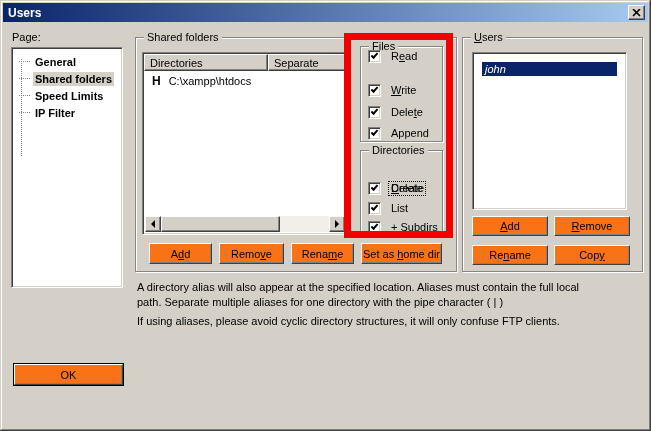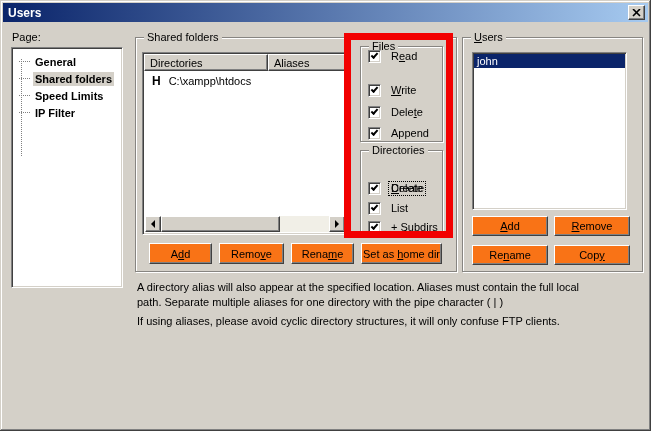--- a/index.html
+++ b/index.html
@@ -69,21 +69,21 @@
   .arr-right{width:0;height:0;border-top:4px solid transparent;border-bottom:4px solid transparent;border-left:4px solid #000;}
   .sb-thumb{width:119px;height:16px;flex:0 0 auto;}
   
   .cb-row{position:absolute;height:15px;}
   .cb-box{position:absolute;left:0;top:0;width:13px;height:13px;background:#fff;border:1px solid;border-color:#808080 #fff #fff #808080;box-shadow:inset 1px 1px 0 #404040, inset -1px -1px 0 #d4d0c8;}
   .cb-check{position:absolute;left:2px;top:2px;width:7px;height:4px;border-left:2px solid #000;border-bottom:2px solid #000;transform:rotate(-48deg);}
   .cb-label{position:absolute;left:21px;top:0;line-height:13px;white-space:nowrap;padding:0 2px;}
   .cb-label.focused{outline:1px dotted #000;}
   
   .userlist{position:absolute;left:472px;top:52px;width:155px;height:158px;}
-  .user-item{height:14px;background:#0a246a;color:#fff;padding-left:3px;line-height:14px;margin:1px;}
+  .user-item{height:14px;background:#0a246a;color:#fff;padding-left:3px;line-height:14px;margin:9px;font-style:italic;}
   
   .notes{position:absolute;left:137px;top:280px;width:462px;line-height:15px;}
   .notes p{margin:0 0 4px 0;}
   
   .annotation{position:absolute;left:344px;top:33px;width:109px;height:205px;border:7px solid #f20000;z-index:50;}
   .page-label{position:absolute;left:12px;top:31px;}
 </style>
 </head>
 <body>
 
@@ -119,21 +119,21 @@
     </div>
   </div>
 
   <div class="groupbox" style="left:135px;top:37px;width:322px;height:235px;">
     <span class="group-label">Shared folders</span>
   </div>
 
   <div class="listview sunken">
     <div class="lv-header">
       <div class="lv-col" style="width:124px;">Directories</div>
-      <div class="lv-col" style="flex:1;">Aliases</div>
+      <div class="lv-col" style="flex:1;">Separate</div>
     </div>
     <div class="lv-row">
       <span class="lv-home">H</span>
       <span>C:\xampp\htdocs</span>
     </div>
     <div class="hscroll">
       <div class="sb-btn raised">
           <span class="arr-left"></span>
         </div>
       <div class="sb-thumb raised"></div>
@@ -232,14 +232,15 @@
   </button>
   <button class="btn" style="left:554px;top:245px;width:76px;height:20px;">
     <span>Cop</span><span class="mn">y</span><span></span>
   </button>
 
   <div class="notes">
     <p>A directory alias will also appear at the specified location. Aliases must contain the full local path. Separate multiple aliases for one directory with the pipe character ( | )</p>
     <p>If using aliases, please avoid cyclic directory structures, it will only confuse FTP clients.</p>
   </div>
 
+  <button class="btn default" style="left:14px;top:364px;width:109px;height:21px;">OK</button>
 
 </div>
 
 </body></html>

